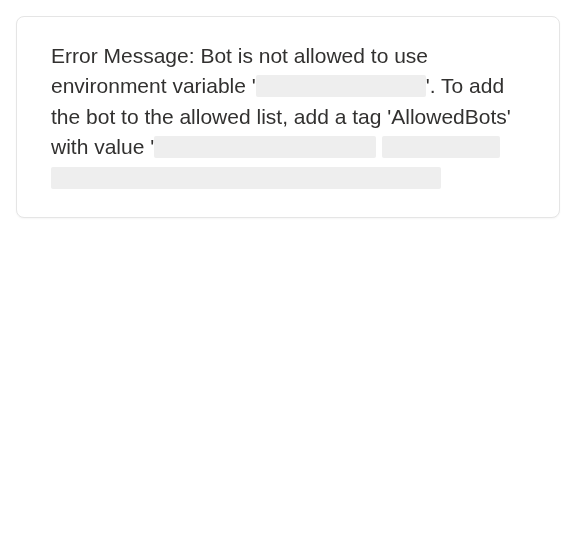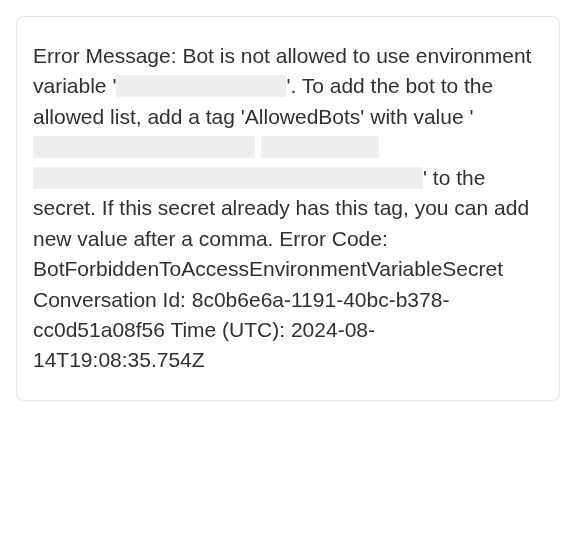--- a/index.html
+++ b/index.html
@@ -11,21 +11,21 @@
       font-family: 'Segoe UI', -apple-system, BlinkMacSystemFont, sans-serif;
       background: #ffffff;
       padding: 16px;
       width: 576px;
       height: 551px;
     }
     .error-card {
       background: #ffffff;
       border: 1px solid #e5e5e5;
       border-radius: 8px;
-      padding: 24px 16px;
+      padding: 24px 34px;
       color: #323130;
       font-size: 21px;
       line-height: 1.45;
       word-wrap: break-word;
       overflow-wrap: break-word;
       box-shadow: 0 1px 2px rgba(0,0,0,0.04);
     }
     .redacted {
       display: inline-block;
       background: #eeeeee;
@@ -37,14 +37,14 @@
     .redacted.w2 { width: 222px; }
     .redacted.w3 { width: 118px; }
     .redacted.w4 { width: 390px; }
   </style>
 </head>
 <body>
 
 <div class="error-card">
   <span>Error Message: Bot is not allowed to use environment variable '</span><span class="redacted w1"></span><span>'. To add the bot to the allowed list, add a tag 'AllowedBots' with value '</span><span class="redacted w2"></span>
   <span class="redacted w3"></span><br>
-  <span class="redacted w4"></span><span>' to the secret. If this secret already has this tag, you can add new value after a comma. Error Code: BotForbiddenToAccessEnvironmentVariableSecret Conversation Id: 8c0b6e6a-1191-40bc-b378-cc0d51a08f56 Time (UTC): 2024-08-14T19:08:35.754Z</span>
+  <span class="redacted w4"></span>
 </div>
 
 </body></html>

